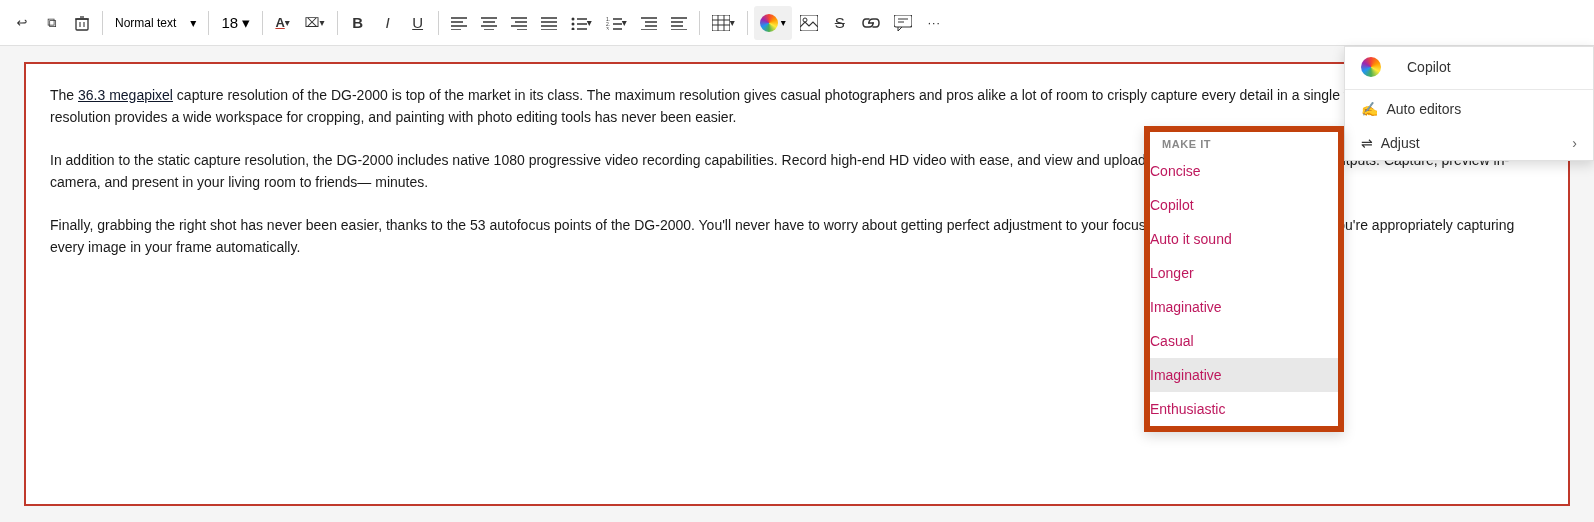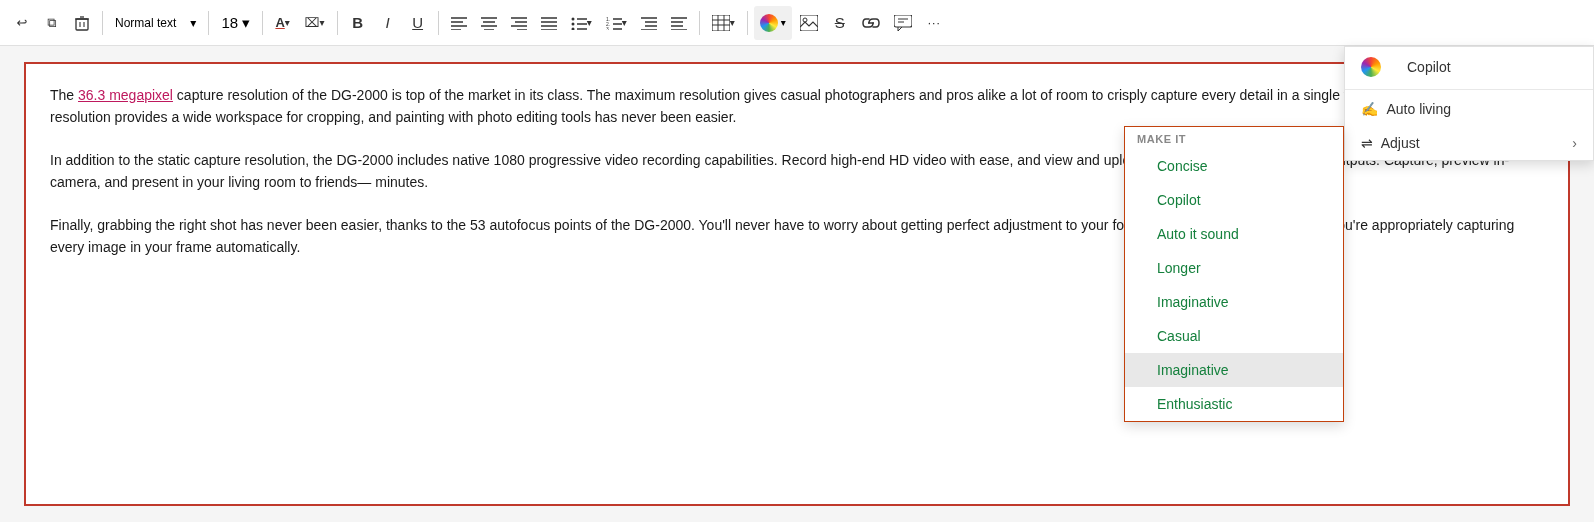--- a/index.html
+++ b/index.html
@@ -100,21 +100,21 @@
       line-height: 1.6;
       color: #1a1a1a;
       overflow: hidden;
     }
 
     .doc-paragraph {
       margin-bottom: 20px;
     }
 
     .doc-link {
-      color: #be185d;
+      color: #0f172a;
       text-decoration: underline;
     }
 
     
     .copilot-panel {
       position: absolute;
       right: 0;
       top: 0;
       width: 250px;
       background: #ffffff;
@@ -148,42 +148,42 @@
       height: 1px;
       background: #e8e8e8;
       margin: 2px 0;
     }
 
     
     .adjust-submenu {
       position: absolute;
       right: 250px;
       top: 80px;
-      width: 220px;
+      width: 200px;
       background: #ffffff;
-      border: 1px solid #c2410c;
+      border: 6px solid #c2410c;
       box-shadow: 0 4px 12px rgba(0,0,0,0.15);
       z-index: 101;
     }
 
     .submenu-header {
       padding: 6px 12px 4px;
       font-size: 11px;
       color: #888;
       font-weight: 600;
       text-transform: uppercase;
       letter-spacing: 0.05em;
     }
 
     .submenu-item {
       display: flex;
       align-items: center;
-      padding: 9px 32px;
+      padding: 9px 0;
       font-size: 14px;
-      color: #15803d;
+      color: #be185d;
       cursor: pointer;
     }
     .submenu-item.active { background: #e8e8e8; }
 
     
     .copilot-color-icon {
       width: 20px;
       height: 20px;
       border-radius: 50%;
       background: conic-gradient(#f44336, #ff9800, #ffeb3b, #4caf50, #2196f3, #9c27b0, #f44336);
@@ -413,21 +413,21 @@
 
     <div class="copilot-header">
       <div class="copilot-color-icon"></div>
       <span>Copilot</span>
     </div>
 
     <div class="menu-separator"></div>
 
     <div class="menu-item">
       <span style="font-size:14px;">✍</span>
-      <span>Auto living</span>
+      <span>Auto editors</span>
     </div>
 
     <div class="menu-item has-submenu">
       <div style="display:flex;align-items:center;gap:8px;">
         <span style="font-size:14px;">⇌</span>
         <span>Adjust</span>
       </div>
       <span class="chevron"></span>
     </div>
   </div>

